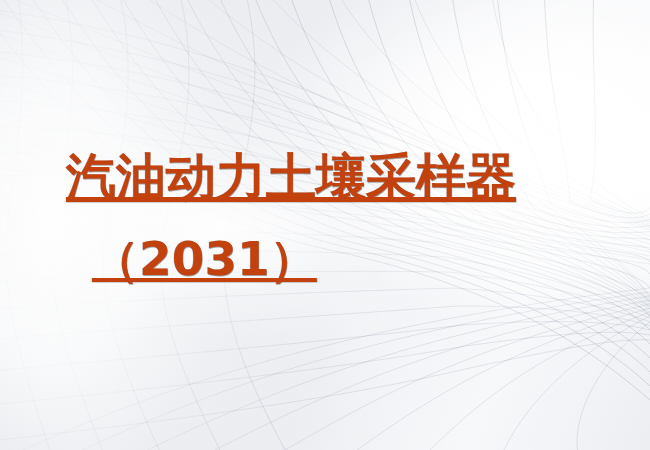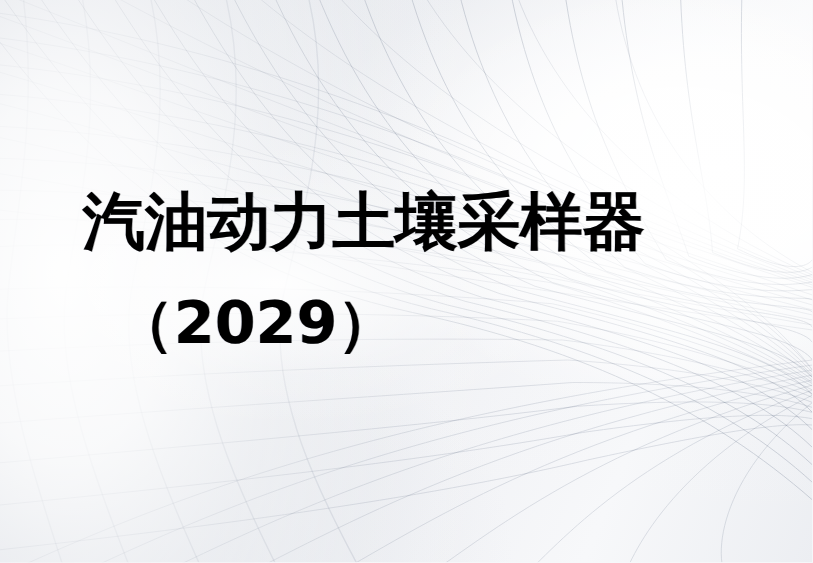--- a/index.html
+++ b/index.html
@@ -62,27 +62,28 @@
   
   .title-block {
     position: absolute;
     left: 0;
     top: 0;
     width: 650px;
     height: 450px;
   }
   .title-line {
     position: absolute;
-    color: #000000;
+    color: #c2410c;
     font-weight: 700;
     white-space: nowrap;
     letter-spacing: 0px;
     text-shadow:
       0.5px 0.5px 0 rgba(0,0,0,0.35),
       -0.5px 0 0 rgba(30,40,90,0.22);
+    text-decoration: underline;
   }
   #line-main {
     left: 66px;
     top: 148px;
     font-size: 50px;
     line-height: 58px;
   }
   #line-year {
     left: 92px;
     top: 231px;
@@ -187,16 +188,16 @@
       <path d="M 242,-20 C 274,86 238,180 226,240 C 214,314 256,398 296,470"></path>
     </g>
   </svg>
 
   <div class="bg-layer bg-glow-right"></div>
   <div class="bg-layer bg-streak"></div>
   <div class="bg-layer bg-streak2"></div>
 
   <div class="title-block">
     <div class="title-line" id="line-main">汽油动力土壤采样器</div>
-    <div class="title-line" id="line-year">（2029）</div>
+    <div class="title-line" id="line-year">（2031）</div>
   </div>
 
 </div>
 
 </body></html>

